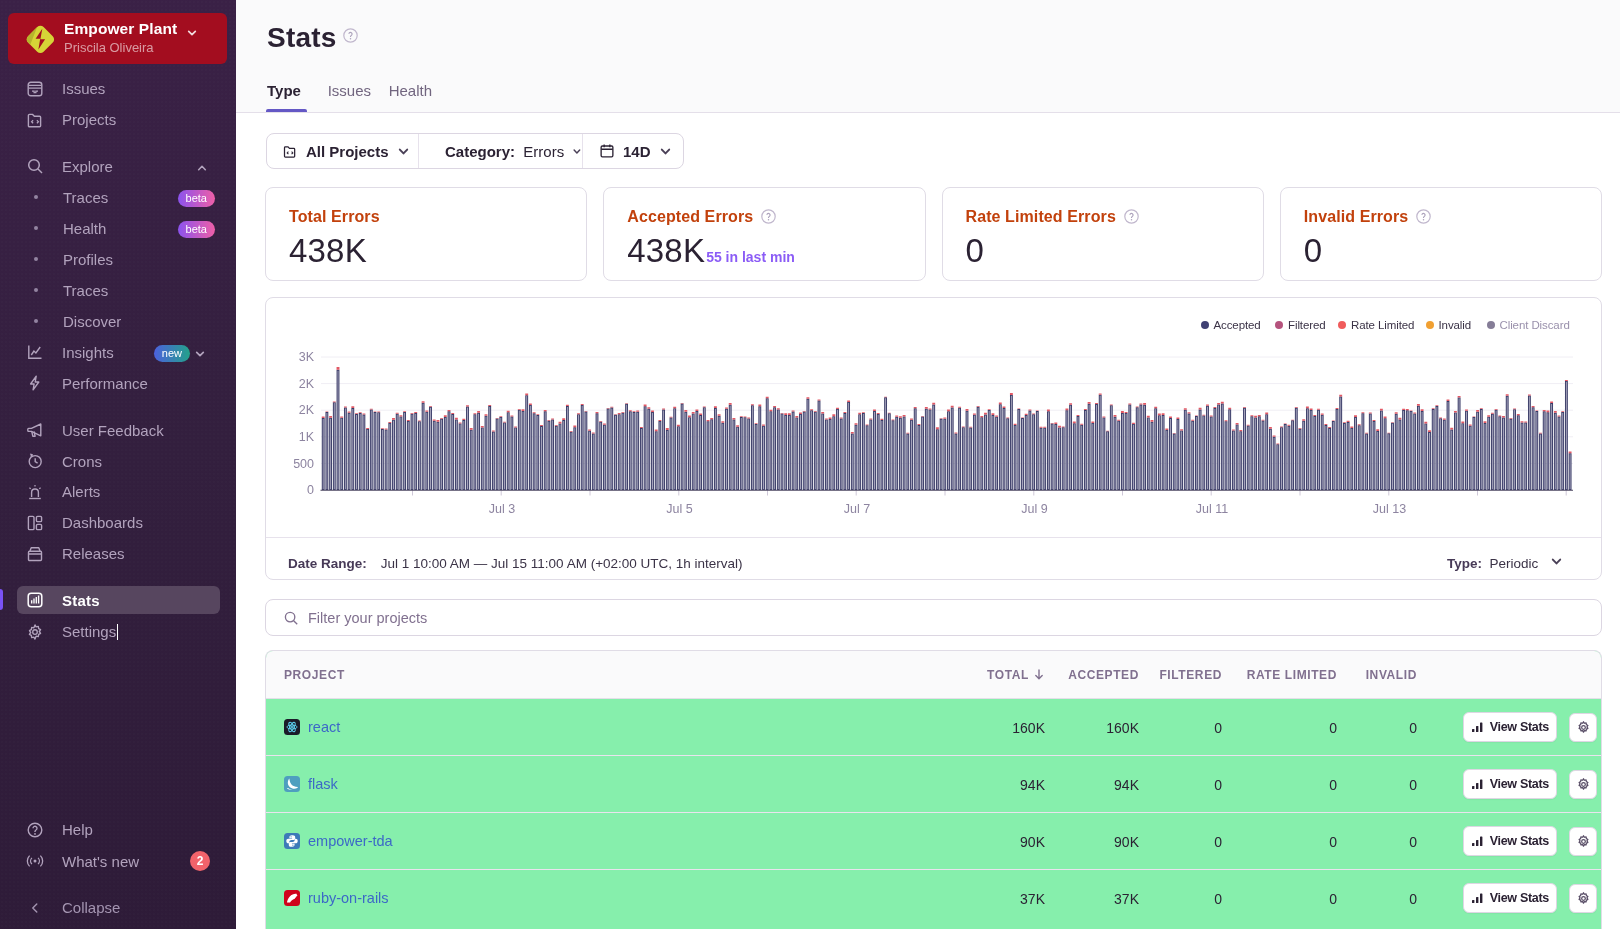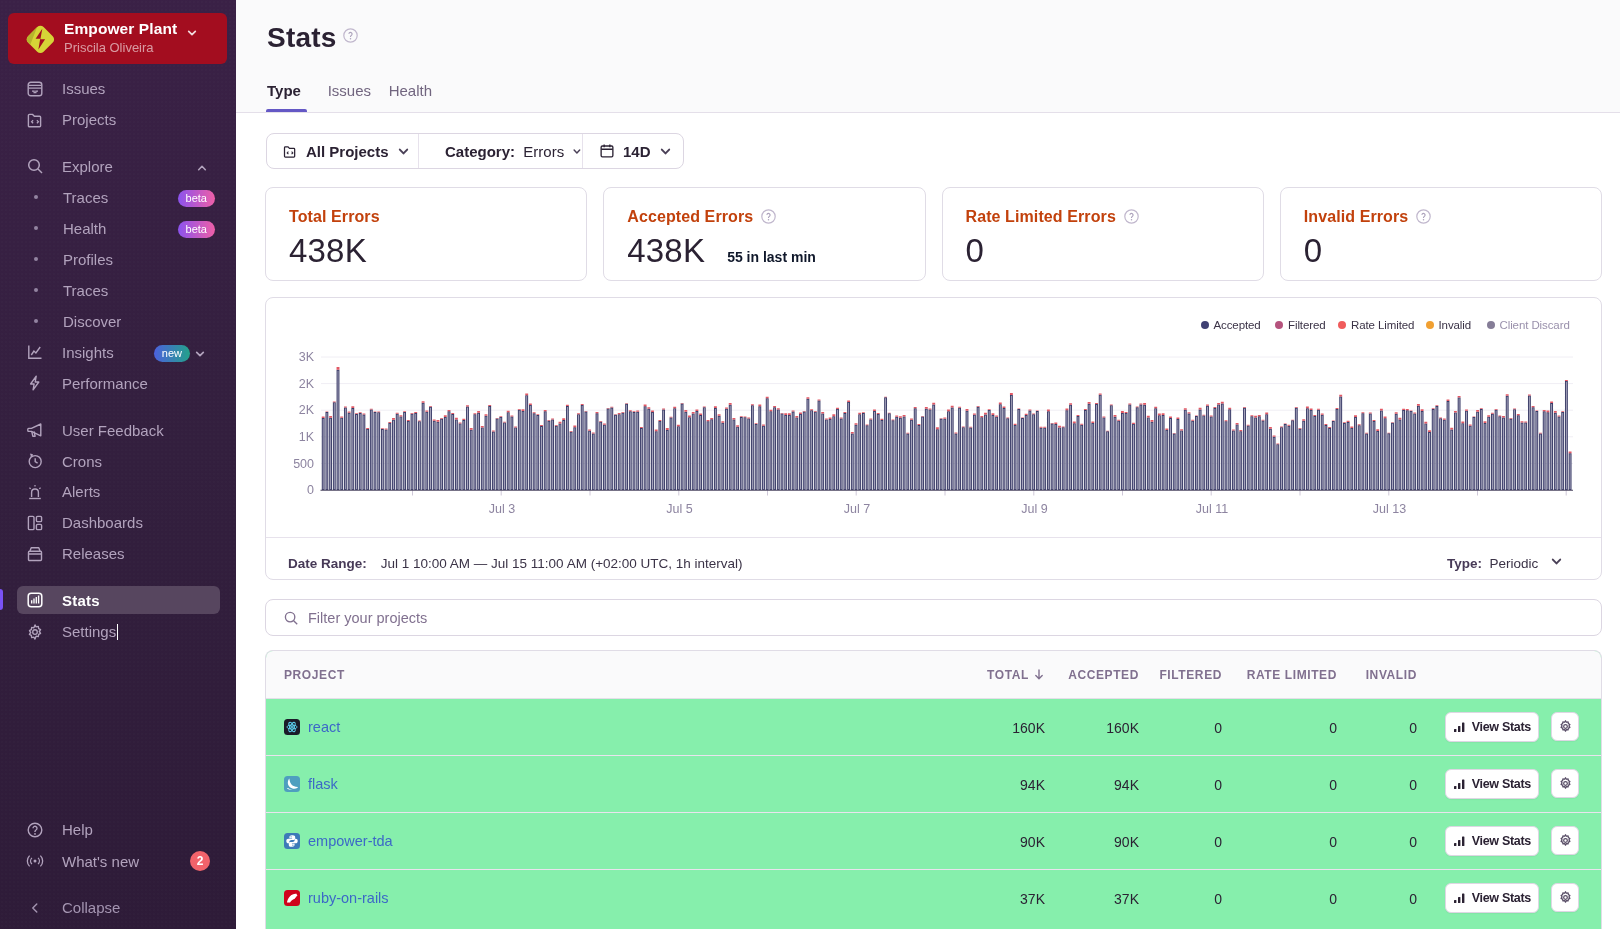--- a/index.html
+++ b/index.html
@@ -43,21 +43,21 @@
 .fseg+.fseg{border-left:1px solid #e7e2ec}
 .fs1{width:151px;padding-left:15px}
 .fs2{width:164px;padding-left:26px}
 .fs3{width:101px;padding-left:16px}
 .fseg b{font-weight:700}
 
 .cards{position:absolute;left:29px;top:187px;width:1337px;display:flex;gap:16px}
 .card{flex:1 1 0;height:94px;background:#fff;border:1px solid #e0dce6;border-radius:8px;padding:20px 23px 0}
 .ctitle{font-size:16px;font-weight:700;color:#c2410c;letter-spacing:.1px}
 .cnum{margin-top:6px;font-size:33px;font-weight:500;color:#2b2233;letter-spacing:.2px}
-.teal{font-size:14px;font-weight:700;color:#0f172a;margin-left:22px;letter-spacing:0}
+.teal{font-size:14px;font-weight:700;color:#8b5cf6;margin-left:1px;letter-spacing:0}
 
 .chartcard{position:absolute;left:29px;top:297px;width:1337px;height:283px;background:#fff;border:1px solid #e0dce6;border-radius:8px}
 .legend{position:absolute;left:0;top:21px;width:100%;height:16px;font-size:11.5px;color:#3b3347;letter-spacing:-.1px}
 .li{position:absolute;top:0;display:inline-flex;align-items:center}
 .li.dimmed{color:#9a91ac}
 .ld{display:inline-block;width:8px;height:8px;border-radius:50%;margin-right:5px}
 .cfoot{position:absolute;left:0;right:0;top:239px;height:43px;border-top:1px solid #e7e2ec;font-size:13.5px;color:#3b3347;display:flex;align-items:center;padding:8px 38px 0 22px}
 .cfoot b{color:#473a57;font-weight:700}
 .cfoot .val{margin-left:14px}
 .cfoot .right{margin-left:auto}
@@ -68,21 +68,21 @@
 .table{position:absolute;left:29px;top:650px;width:1337px;height:279px;border:1px solid #e0dce6;border-radius:8px 8px 0 0;border-bottom:none;background:#86efac;overflow:hidden}
 .thead{height:48px;background:#fafafb;border-bottom:1px solid #e4dfe9;position:relative;font-size:12px;font-weight:700;color:#80708f;letter-spacing:.6px}
 .thead span{position:absolute;top:17px}
 .trow{height:57px;border-bottom:1px solid #e9e4ee;position:relative;font-size:14px;color:#2b2233}
 .trow:last-child{border-bottom:none}
 .pcell{position:absolute;left:18px;top:20px;display:flex;align-items:flex-end}
 .pcell svg{margin-right:8px}
 .plink{color:#3c68c7;font-size:14.5px}
 .num{position:absolute;top:21px;text-align:right;width:80px}
 .c1{right:556px}.c2{right:462px}.c3{right:379px}.c4{right:264px}.c5{right:184px}
-.actions{position:absolute;right:22px;top:13px;display:flex;align-items:flex-start}
+.actions{position:absolute;right:4px;top:13px;display:flex;align-items:center}
 .vsbtn{display:inline-flex;align-items:center;height:30px;border:1px solid #ddd7e3;border-radius:6px;background:#fff;padding:0 7px;font-size:12.5px;font-weight:700;color:#2b2233;letter-spacing:-.3px;box-shadow:0 1px 1px rgba(40,30,60,.04)}
 .gbtn{display:inline-flex;align-items:center;justify-content:center;width:28px;height:29px;border:1px solid #ddd7e3;border-radius:6px;background:#fff;margin-left:12px;box-shadow:0 1px 1px rgba(40,30,60,.04)}
 </style></head>
 <body>
 <div class="wrap">
 <div class="main">
   <div class="phead">
     <div class="ptitle">Stats<svg width="15" height="15" viewBox="0 0 15 15" style="margin-left:7px;vertical-align:4px">
             <circle cx="7.5" cy="7.5" r="6.7" fill="none" stroke="#c0b7cd" stroke-width="1.2"></circle>
             <path d="M5.9 5.9a1.6 1.6 0 112.4 1.5c-.55.3-.8.65-.8 1.2v.3" fill="none" stroke="#aba1bb" stroke-width="1.1"></path>

